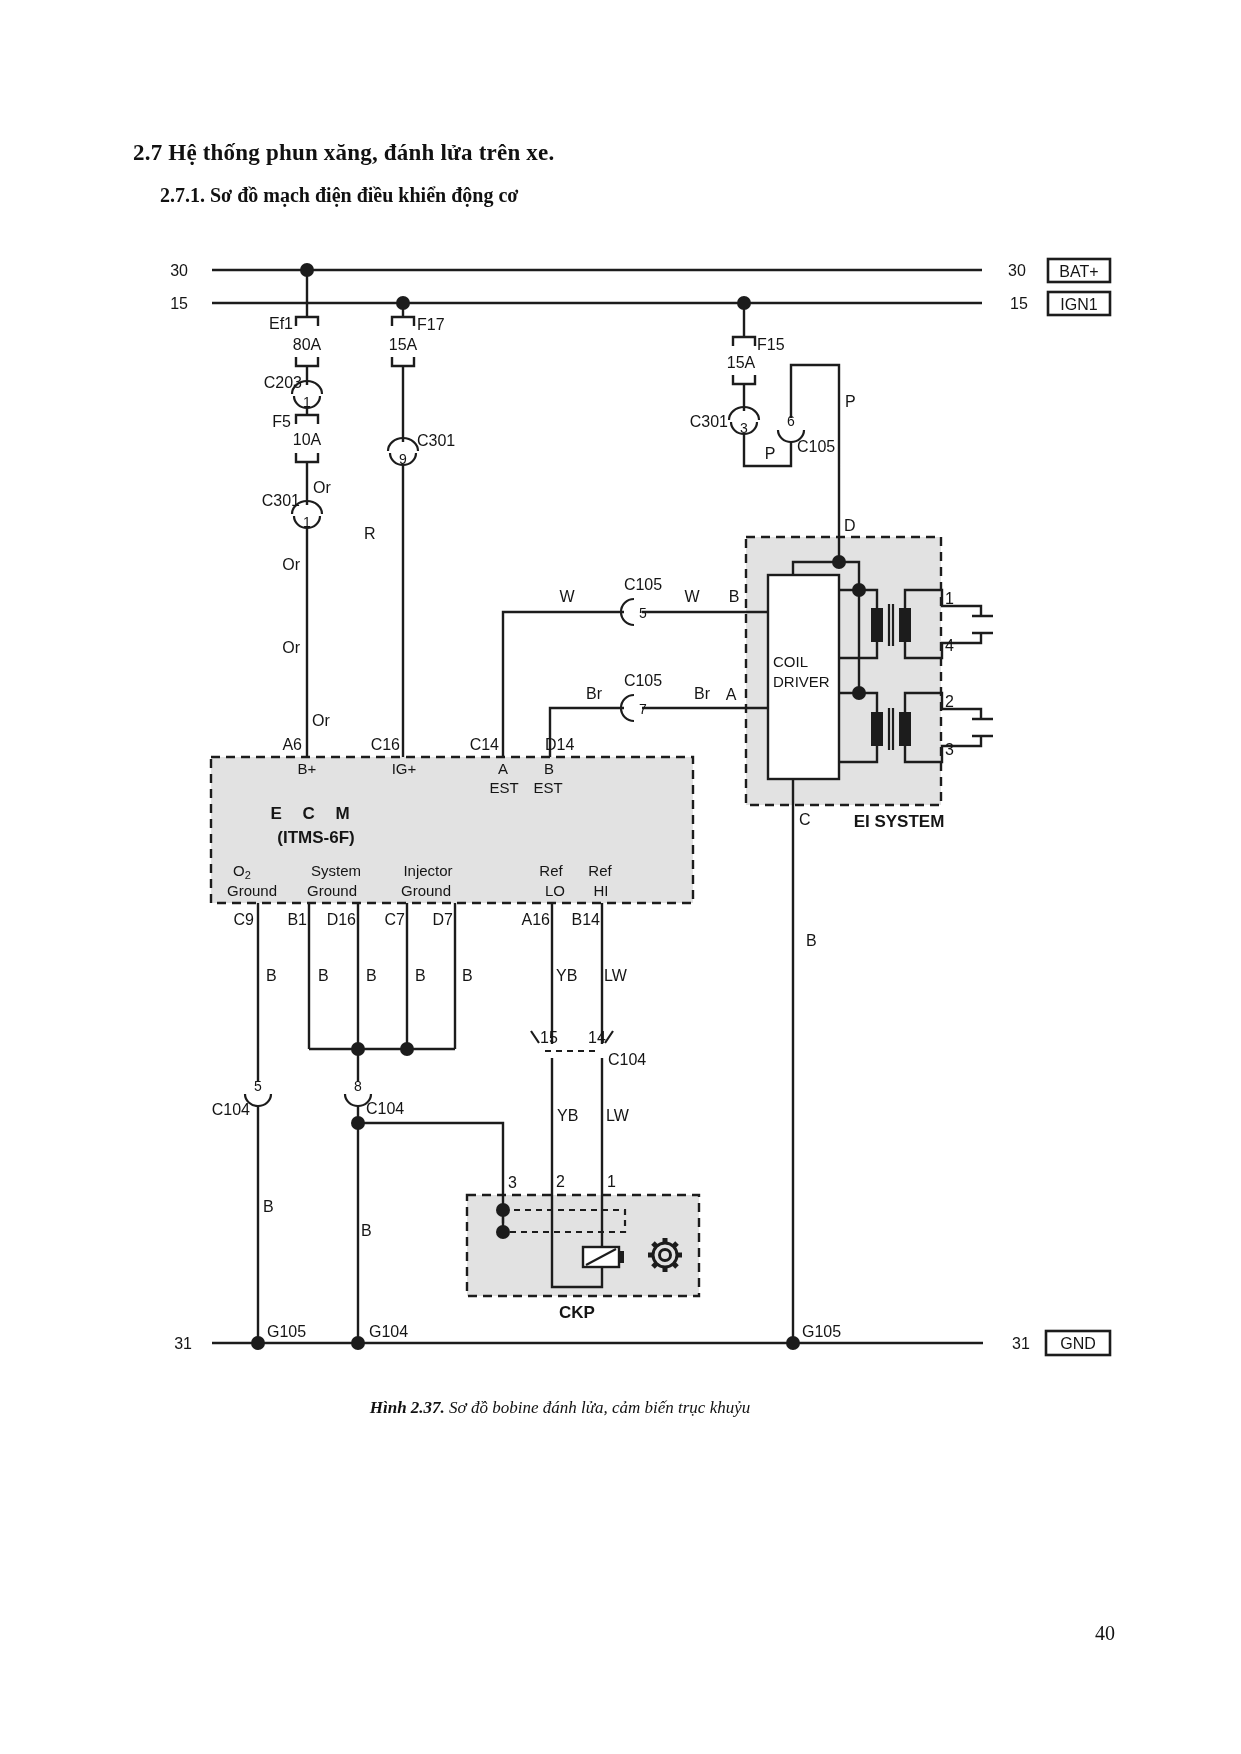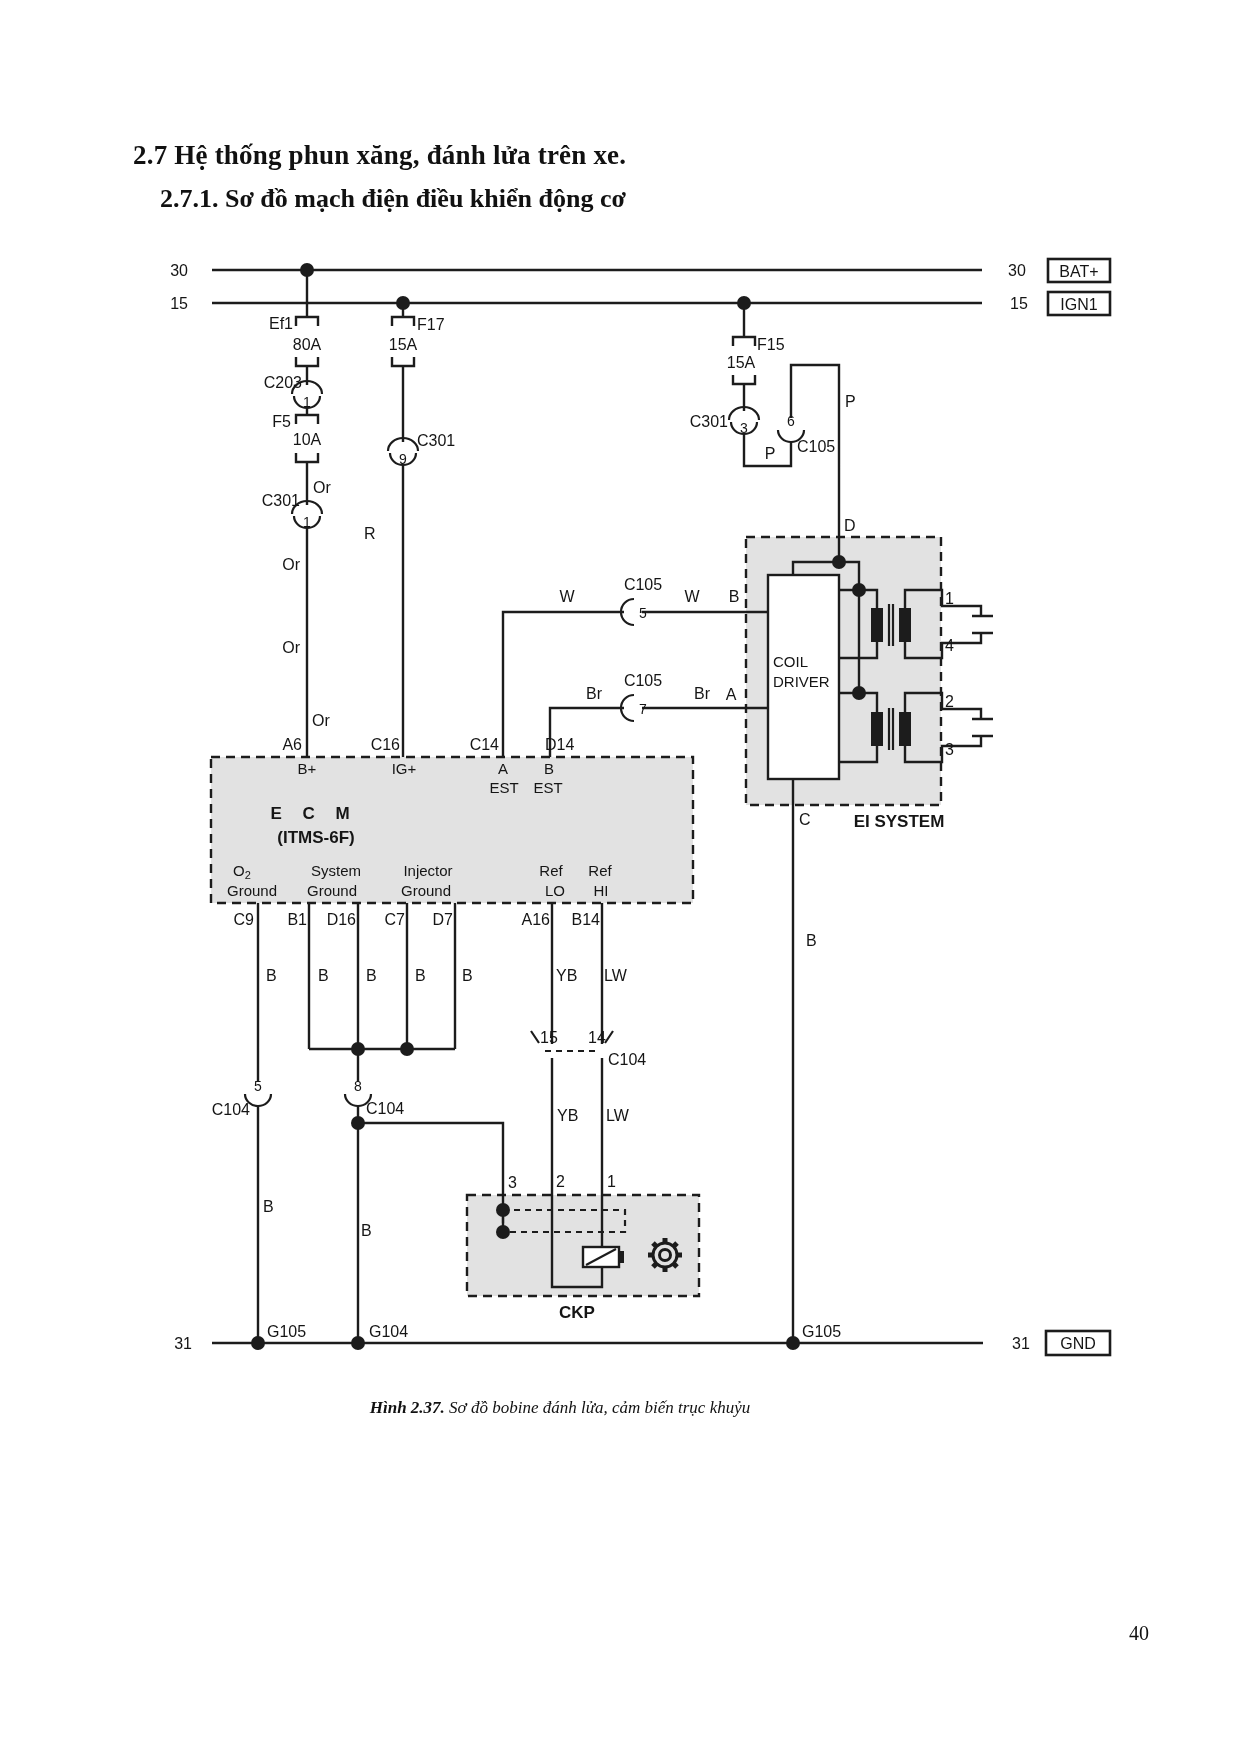--- a/index.html
+++ b/index.html
@@ -1,23 +1,23 @@
 <!DOCTYPE html>
 <html><head>
 <meta charset="utf-8">
 <style>
   html,body{margin:0;padding:0;background:#888;}
   .page{position:relative;width:1241px;height:1754px;background:#fff;margin:0 auto;
         font-family:"Liberation Serif",serif;color:#111;overflow:hidden;}
-  .h1{position:absolute;left:133px;top:140px;font-weight:bold;font-size:27px;letter-spacing:.2px;}
-  .h2{position:absolute;left:160px;top:184px;font-weight:bold;font-size:26px;}
+  .h1{position:absolute;left:133px;top:140px;font-weight:bold;font-size:23px;letter-spacing:.2px;}
+  .h2{position:absolute;left:160px;top:184px;font-weight:bold;font-size:20px;}
   .caption{position:absolute;left:0;top:1398px;width:1120px;text-align:center;
            font-style:italic;font-size:17px;}
   .caption b{font-style:italic;}
-  .pagenum{position:absolute;left:1095px;top:1622px;font-size:20px;margin-left:34px;}
+  .pagenum{position:absolute;left:1095px;top:1622px;font-size:20px;}
   svg{position:absolute;left:0;top:0;}
   svg text{font-family:"Liberation Sans",sans-serif;font-size:16px;fill:#151515;}
   .t14{font-size:14px;}.t15{font-size:15px;}.t17{font-size:17px;}
   .bold{font-weight:bold;}
   .mid{text-anchor:middle;}.end{text-anchor:end;}
   .w{stroke:#1c1c1c;stroke-width:2.4;fill:none;}
   .thin{stroke:#1c1c1c;stroke-width:2.2;fill:none;}
   .dashbox{fill:none;stroke:#1c1c1c;stroke-width:2.4;stroke-dasharray:9 6;}
   .dashin{fill:none;stroke:#1c1c1c;stroke-width:2.2;stroke-dasharray:6 5;}
   .gray{fill:#e2e2e2;}

